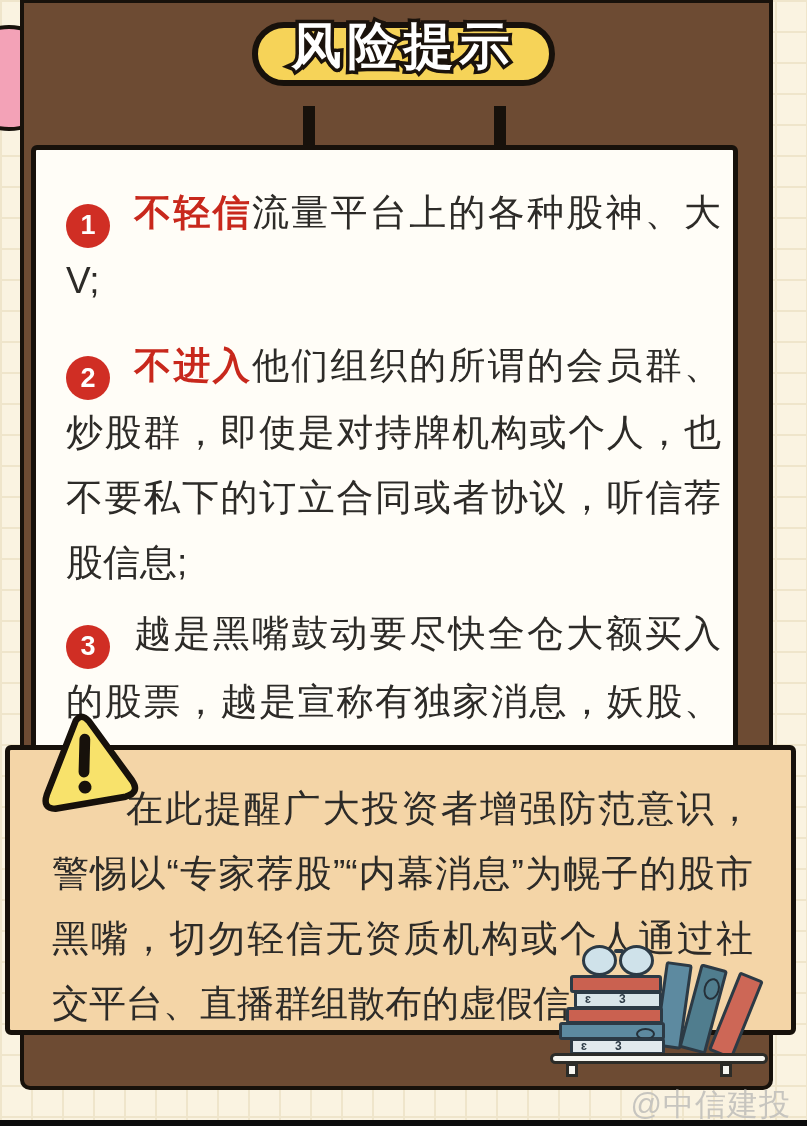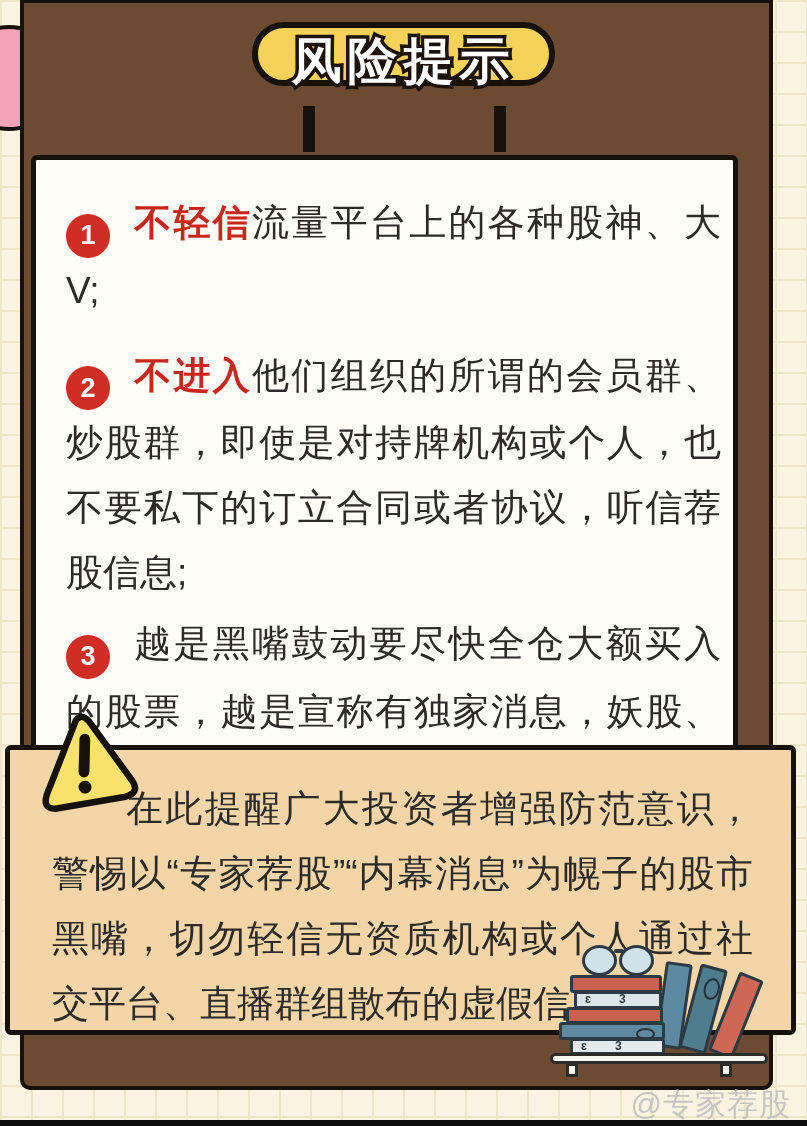--- a/index.html
+++ b/index.html
@@ -24,31 +24,31 @@
     border-radius:0 0 10px 10px;box-sizing:border-box;z-index:2;
   }
   
   .leg{position:absolute;top:106px;width:12px;height:46px;background:#17110b;z-index:3;}
   .leg-left{left:303px;}
   .leg-right{left:494px;}
   
   .badge{
     position:absolute;left:252px;top:22px;width:303px;height:64px;
     background:#f6d358;border:6px solid #17110b;border-radius:48px;
-    box-sizing:border-box;display:flex;align-items:flex-start;justify-content:center;z-index:4;
+    box-sizing:border-box;display:flex;align-items:flex-end;justify-content:center;z-index:4;
   }
   .badge-text{
     font-size:50px;font-weight:900;letter-spacing:6px;color:#ffffff;
     -webkit-text-stroke:7px #1b130c;paint-order:stroke fill;
     text-shadow:3px 0 0 #1b130c,-3px 0 0 #1b130c,0 3px 0 #1b130c,0 -3px 0 #1b130c,
       2px 2px 0 #1b130c,-2px -2px 0 #1b130c,2px -2px 0 #1b130c,-2px 2px 0 #1b130c;
   }
   
   .white-box{
-    position:absolute;left:31px;top:155px;width:707px;height:720px;
+    position:absolute;left:31px;top:145px;width:707px;height:720px;
     background:#fffdf7;border:5px solid #17110b;border-radius:6px;
     box-sizing:border-box;z-index:3;
     padding:30px 12px 0 30px;
   }
   .point{
     margin:0 0 20px 0;font-size:37px;line-height:65px;color:#2d2b28;
     font-weight:500;text-align:justify;text-justify:inter-character;
   }
   .point.tight{margin-bottom:6px;}
   .num-circle{
@@ -148,16 +148,16 @@
         <span class="bk-mark">ɛ3</span>
       </div>
     <div class="lens lens-l"></div>
     <div class="lens lens-r"></div>
     <div class="lens-bridge"></div>
     <div class="tbl-top"></div>
     <div class="tbl-leg tbl-leg1"></div>
     <div class="tbl-leg tbl-leg2"></div>
   </div>
 
-  <div class="watermark">@专家荐股</div>
+  <div class="watermark">@中信建投</div>
   <div class="bottom-bar"></div>
 
 </div>
 
 </body></html>

